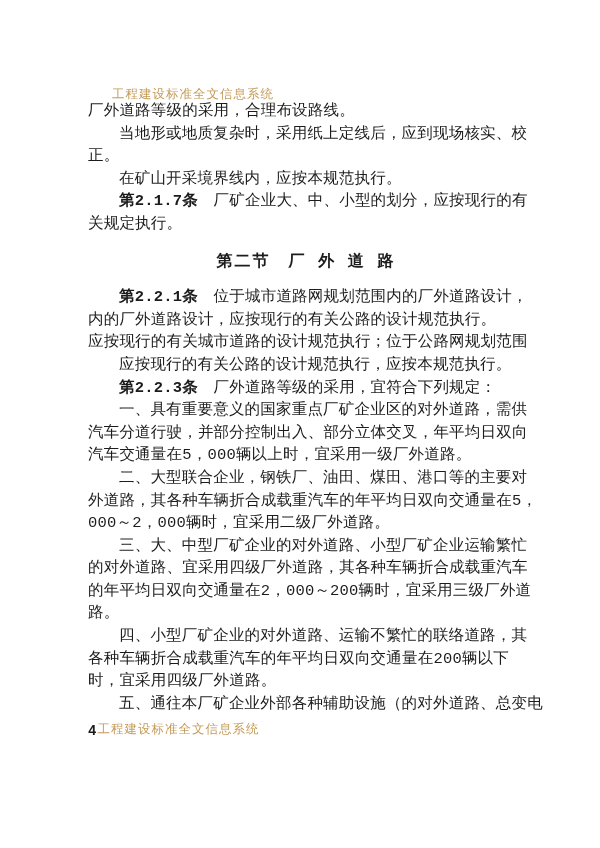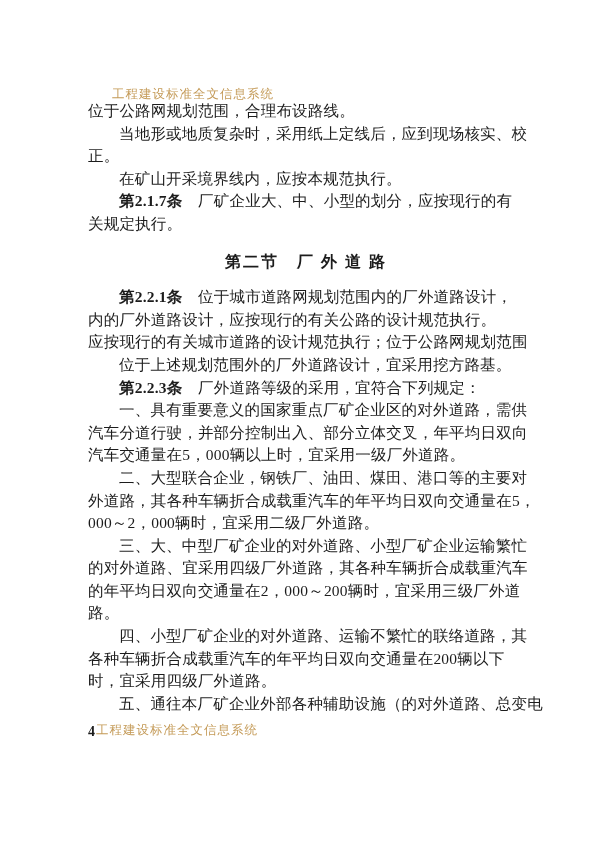--- a/index.html
+++ b/index.html
@@ -2,21 +2,21 @@
 <html><head>
 <meta charset="utf-8">
 <style>
   html, body { margin: 0; padding: 0; }
   .page {
     position: relative;
     width: 600px;
     height: 848px;
     background: #ffffff;
     overflow: hidden;
-    font-family: Liberation Serif, serif;
+    font-family: Liberation Mono, monospace;
     color: #1c1c1c;
   }
   .header-mark {
     position: absolute;
     left: 112px;
     top: 86px;
     font-size: 12.5px;
     letter-spacing: 1px;
     white-space: nowrap;
   }
@@ -64,31 +64,31 @@
   }
 </style>
 </head>
 <body>
 
 <div class="page" style="background: rgb(255, 255, 255); color: rgb(28, 28, 28);">
 
   <div class="header-mark gold" style="color: rgb(196, 154, 87);">工程建设标准全文信息系统</div>
 
   <div class="doc-body">
-      <div class="line"><span>位于公路网规划范围，合理布设路线。</span></div>
+      <div class="line"><span>厂外道路等级的采用，合理布设路线。</span></div>
       <div class="line indent"><span>当地形或地质复杂时，采用纸上定线后，应到现场核实、校</span></div>
       <div class="line"><span>正。</span></div>
       <div class="line indent"><span>在矿山开采境界线内，应按本规范执行。</span></div>
       <div class="line indent"><span class="bold">第2.1.7条</span><span>　厂矿企业大、中、小型的划分，应按现行的有</span></div>
       <div class="line"><span>关规定执行。</span></div>
       <div class="heading"><span class="bold">第二节　厂 外 道 路</span></div>
       <div class="line indent"><span class="bold">第2.2.1条</span><span>　位于城市道路网规划范围内的厂外道路设计，</span></div>
       <div class="line"><span>内的厂外道路设计，应按现行的有关公路的设计规范执行。</span></div>
       <div class="line"><span>应按现行的有关城市道路的设计规范执行；位于公路网规划范围</span></div>
-      <div class="line indent"><span>位于上述规划范围外的厂外道路设计，宜采用挖方路基。</span></div>
+      <div class="line indent"><span>应按现行的有关公路的设计规范执行，应按本规范执行。</span></div>
       <div class="line indent"><span class="bold">第2.2.3条</span><span>　厂外道路等级的采用，宜符合下列规定：</span></div>
       <div class="line indent"><span>一、具有重要意义的国家重点厂矿企业区的对外道路，需供</span></div>
       <div class="line"><span>汽车分道行驶，并部分控制出入、部分立体交叉，年平均日双向</span></div>
       <div class="line"><span>汽车交通量在5，000辆以上时，宜采用一级厂外道路。</span></div>
       <div class="line indent"><span>二、大型联合企业，钢铁厂、油田、煤田、港口等的主要对</span></div>
       <div class="line"><span>外道路，其各种车辆折合成载重汽车的年平均日双向交通量在5，</span></div>
       <div class="line"><span>000～2，000辆时，宜采用二级厂外道路。</span></div>
       <div class="line indent"><span>三、大、中型厂矿企业的对外道路、小型厂矿企业运输繁忙</span></div>
       <div class="line"><span>的对外道路、宜采用四级厂外道路，其各种车辆折合成载重汽车</span></div>
       <div class="line"><span>的年平均日双向交通量在2，000～200辆时，宜采用三级厂外道</span></div>

